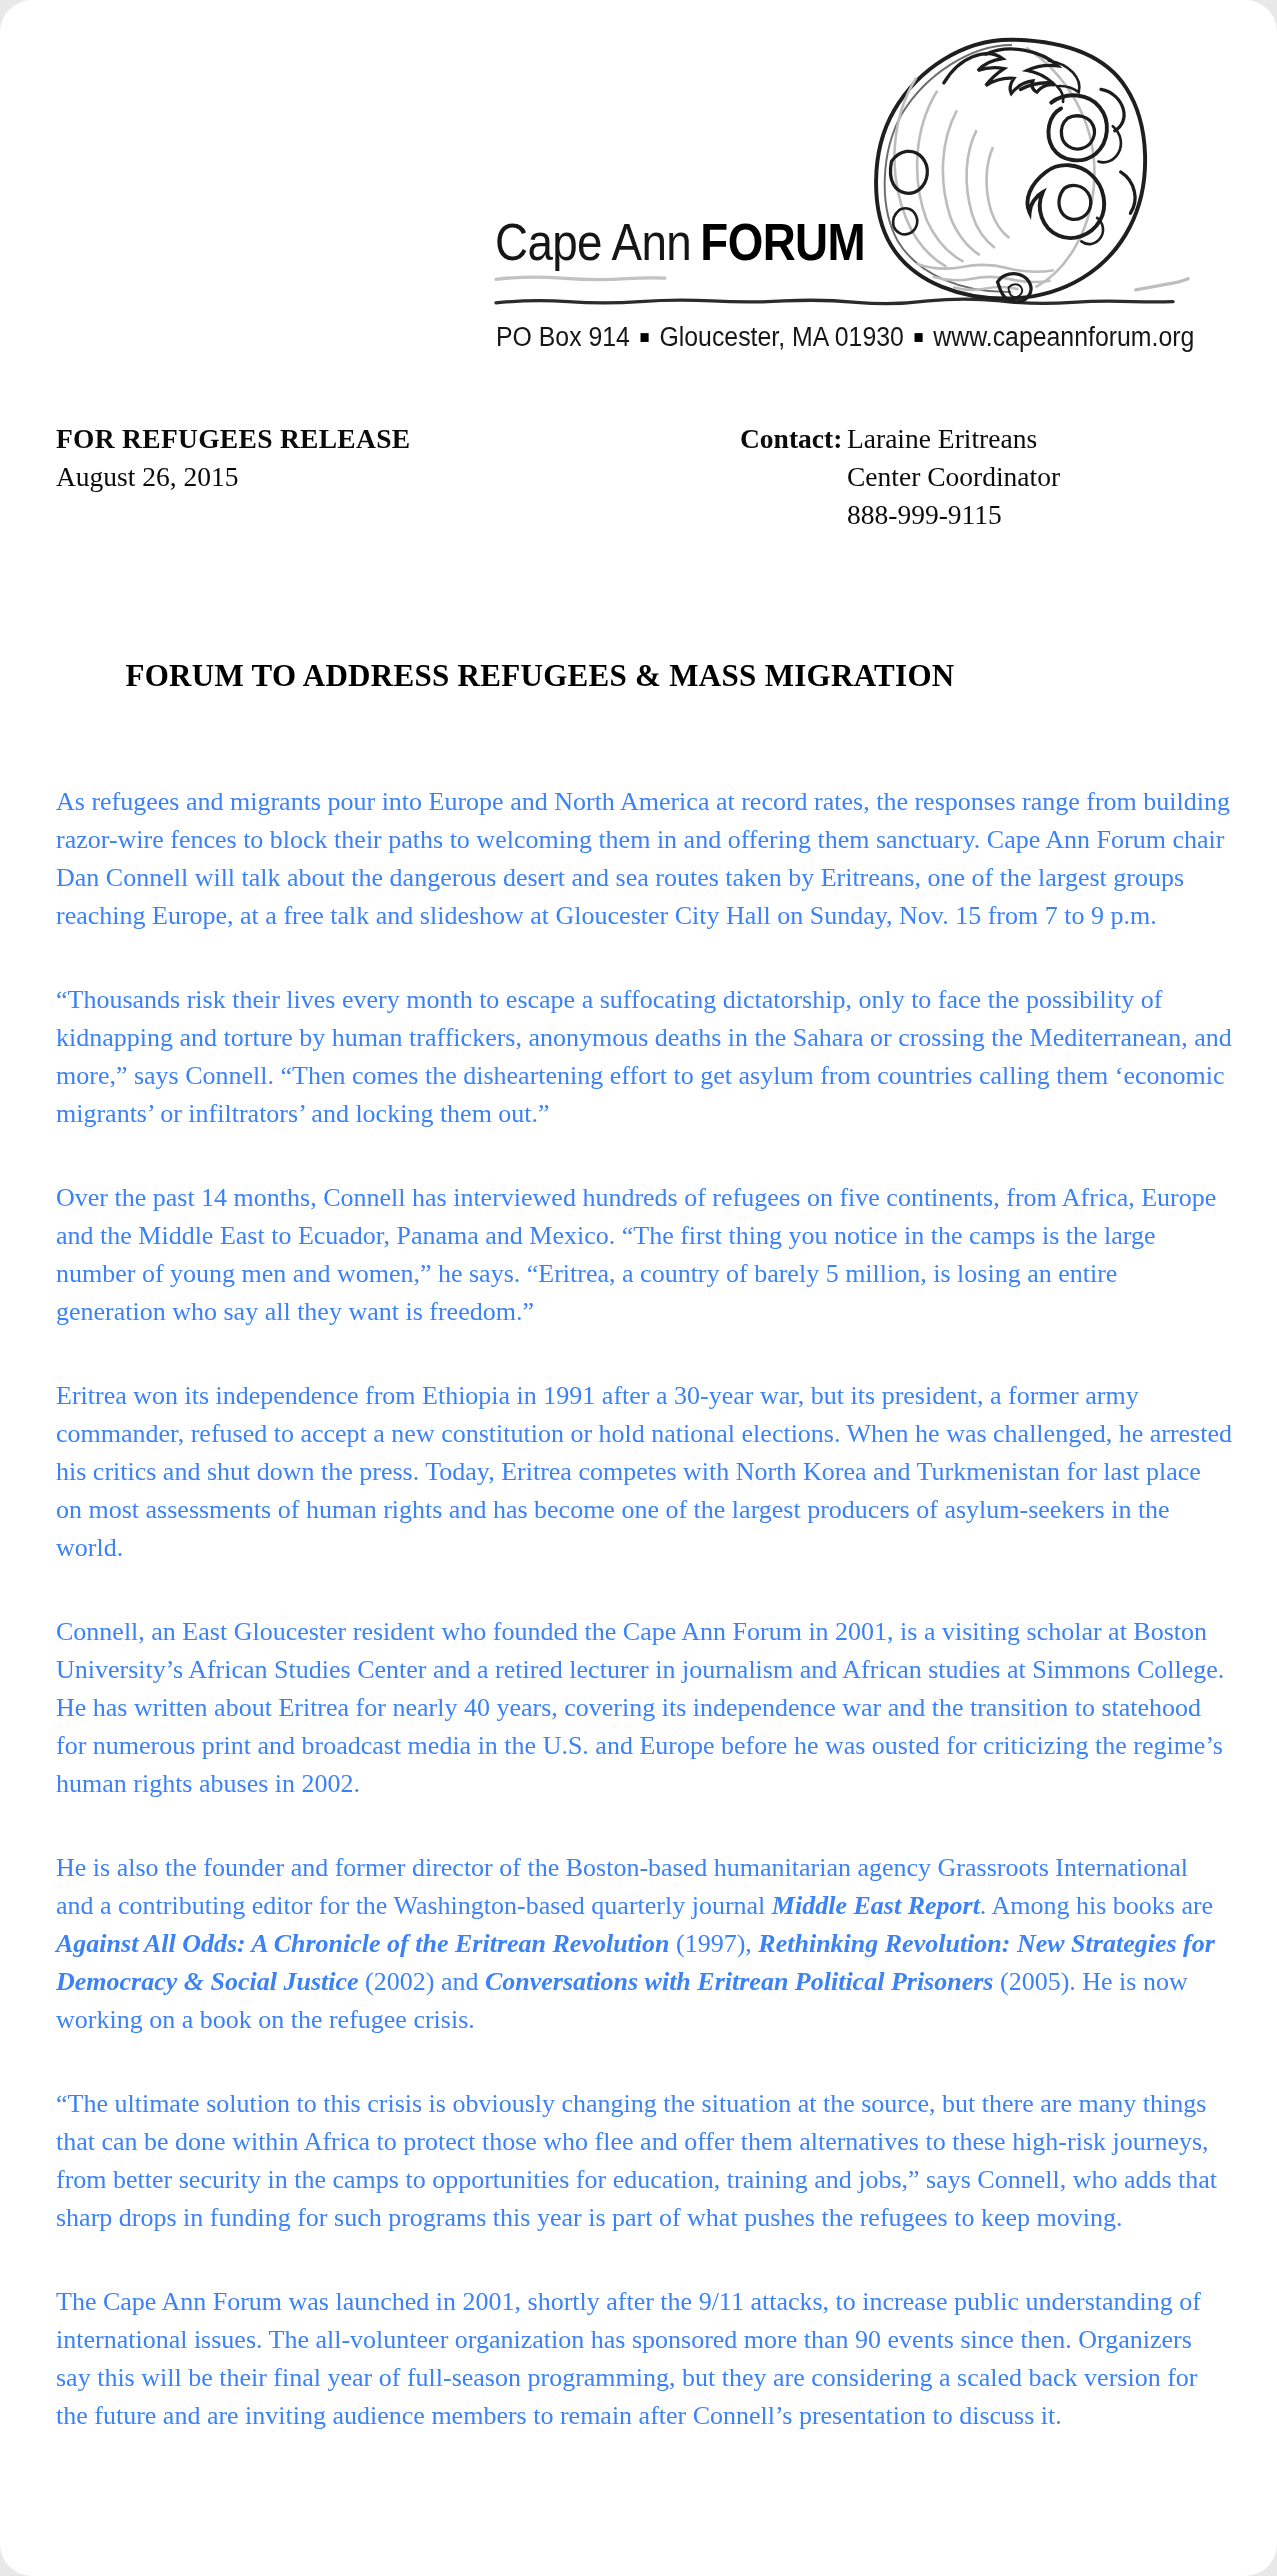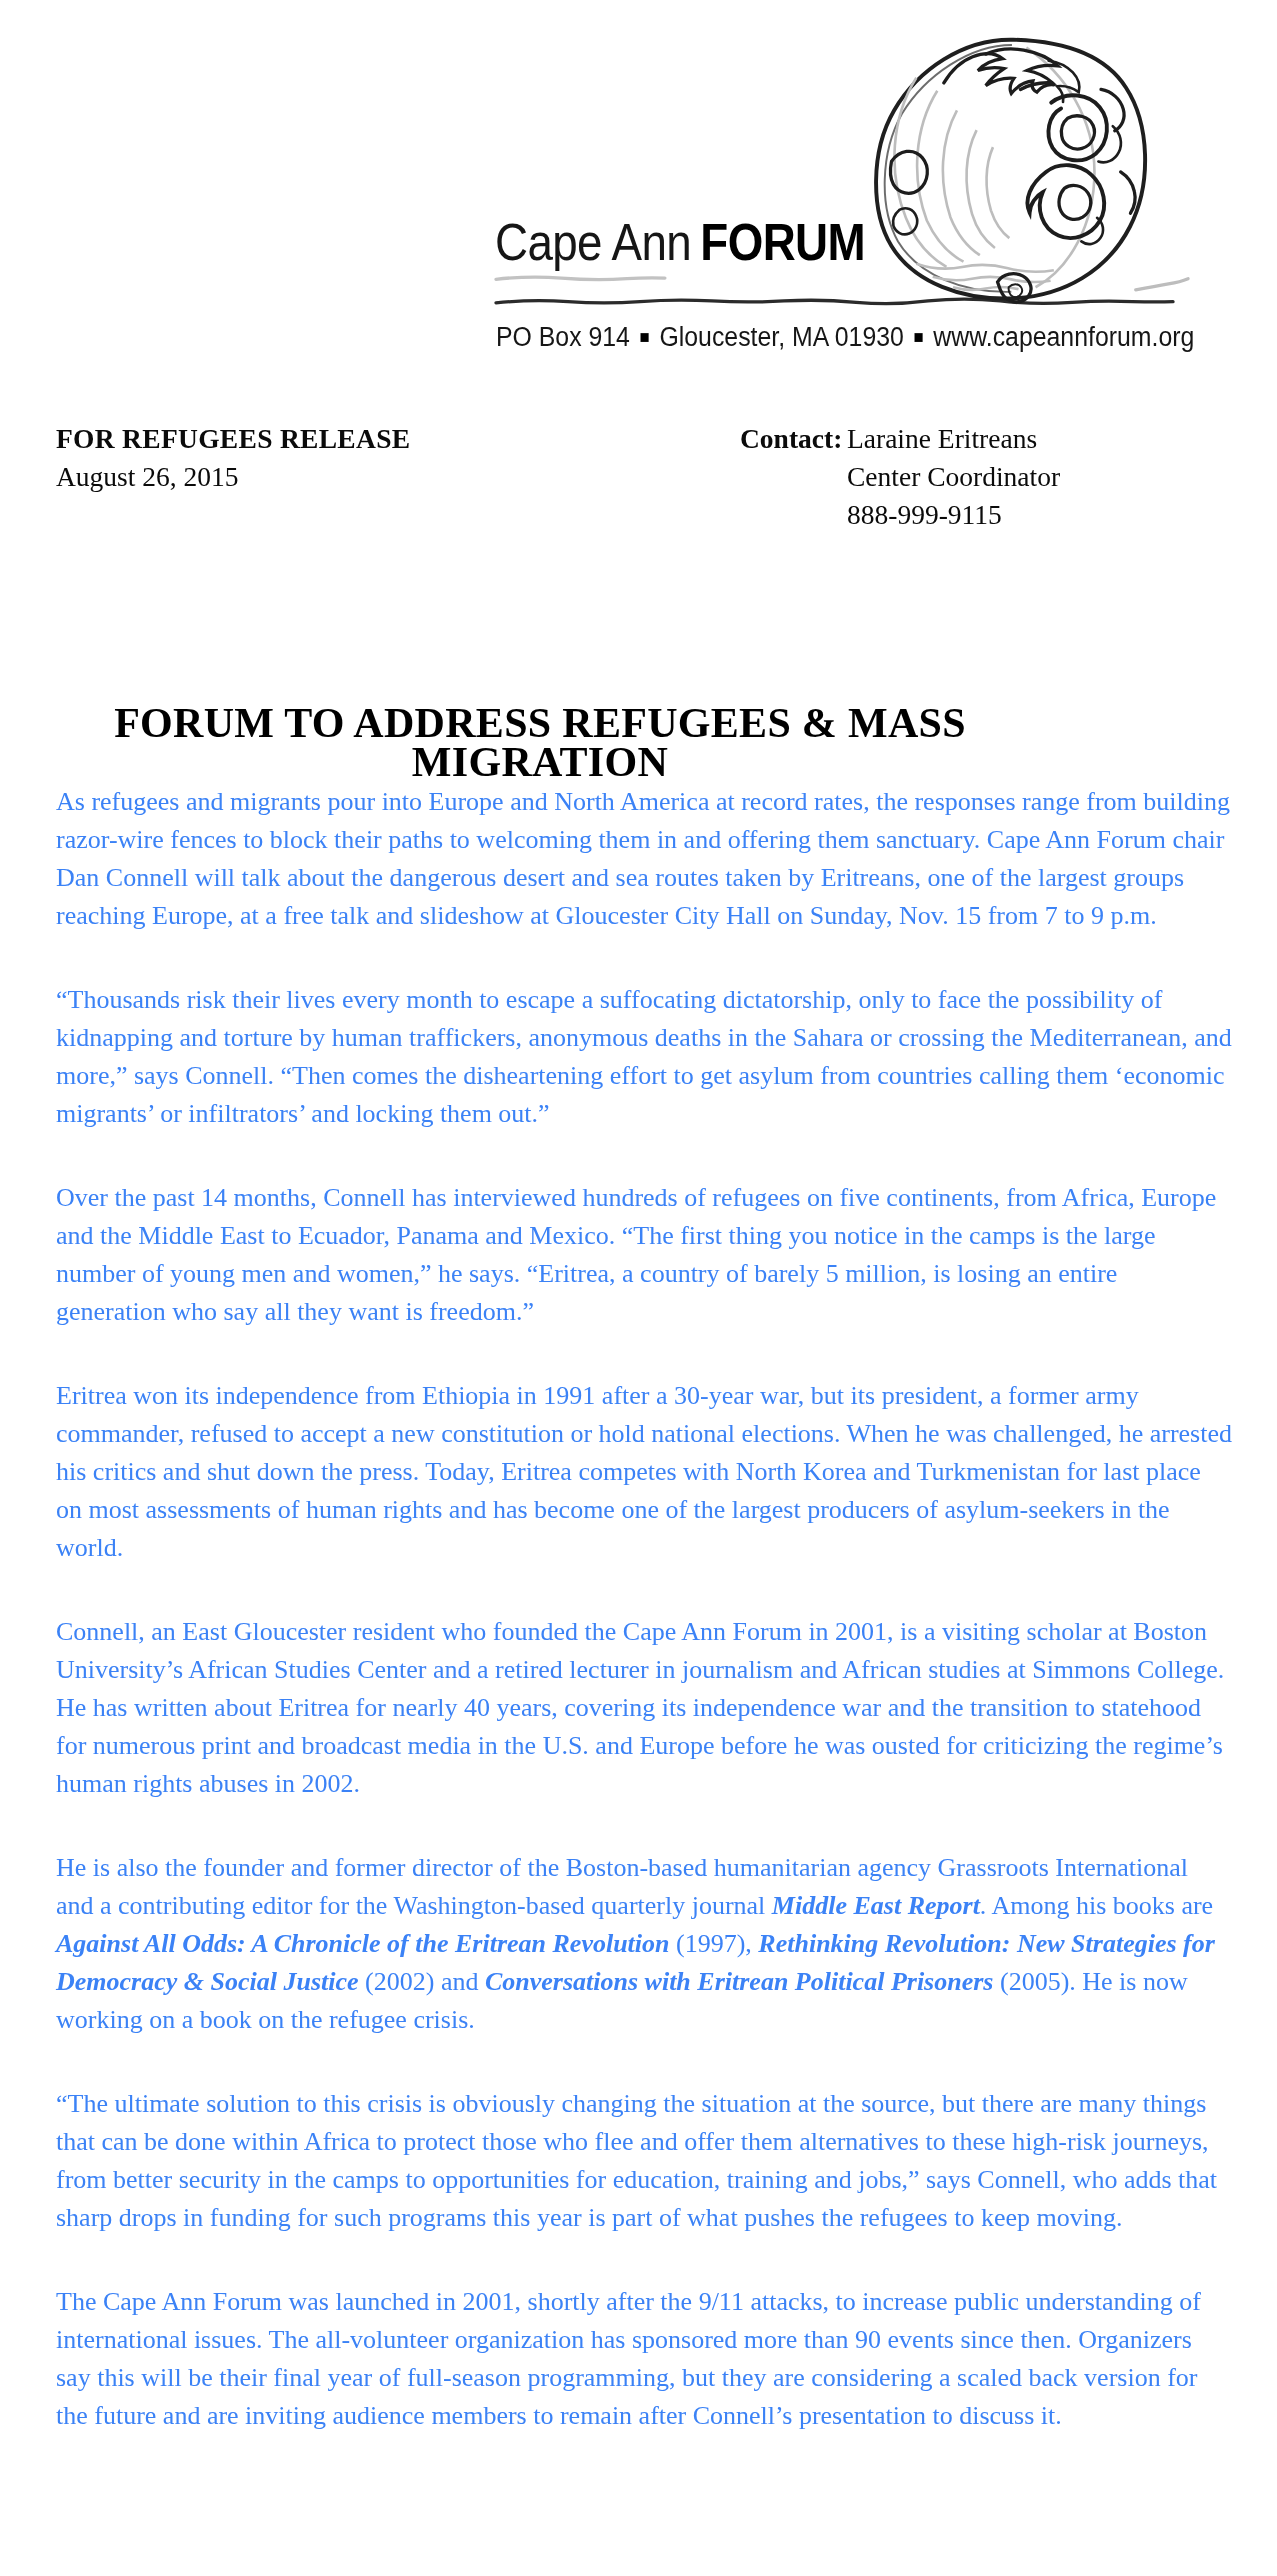--- a/index.html
+++ b/index.html
@@ -1,19 +1,20 @@
 <!DOCTYPE html>
 <html style="font-size:10.5px"><head>
 <meta charset="utf-8">
 <style>
   html,body{margin:0;padding:0;background:#e8e8e8;}
   .page{
     position:relative; width:1277px; height:2576px; margin:0 auto;
     background:#ffffff; color:#0b0b0b; overflow:hidden;
     font-family:"Liberation Serif", serif;
+    border-radius:32px;
   }
   
   .header-art{ position:absolute; left:458px; top:19.6px; width:753px; height:321px; }
   .brand{
     position:absolute; left:495px; top:216px; font-family:"Liberation Sans", sans-serif;
     font-size:52px; line-height:52px; white-space:nowrap;
     transform:scaleX(0.88); transform-origin:left center; letter-spacing:-0.7px; color:#161616;
   }
   .brand .light{ font-weight:400; margin-right:10.5px; }
   .brand .heavy{ font-weight:700; color:#000; }
@@ -25,21 +26,21 @@
   .address .sq{ font-size:18.3px; margin:0 10.5px; position:relative; top:-2.6px; color:#000; }
   
   .release{ position:absolute; left:0; top:420px; width:1277px; font-size:27.5px; line-height:38px; }
   .release .left{ position:absolute; left:56px; top:0; }
   .release .label{ font-weight:700; letter-spacing:0.3px; }
   .release .contact-label{ position:absolute; left:740px; top:0;font-weight:bold; }
   .release .contact-values{ position:absolute; left:847px; top:0; }
   
   .headline{
     position:absolute; left:0; top:656px; width:1080px; text-align:center;
-    font-weight:700; font-size:42px; line-height:39px; letter-spacing:0.3px; color:#000;margin-top:48px;
+    font-weight:700; font-size:31px; line-height:39px; letter-spacing:0.3px; color:#000;
   }
   
   .content{ position:absolute; left:56px; top:783px; width:1176px; }
   .content p{ margin:0 0 46px 0; font-size:26px; line-height:38px; text-align:left; color:#3b82f6; }
   .content p span.it{ font-style:italic;font-weight:bold; }
 </style>
 </head>
 <body>
 
 <div class="page">

